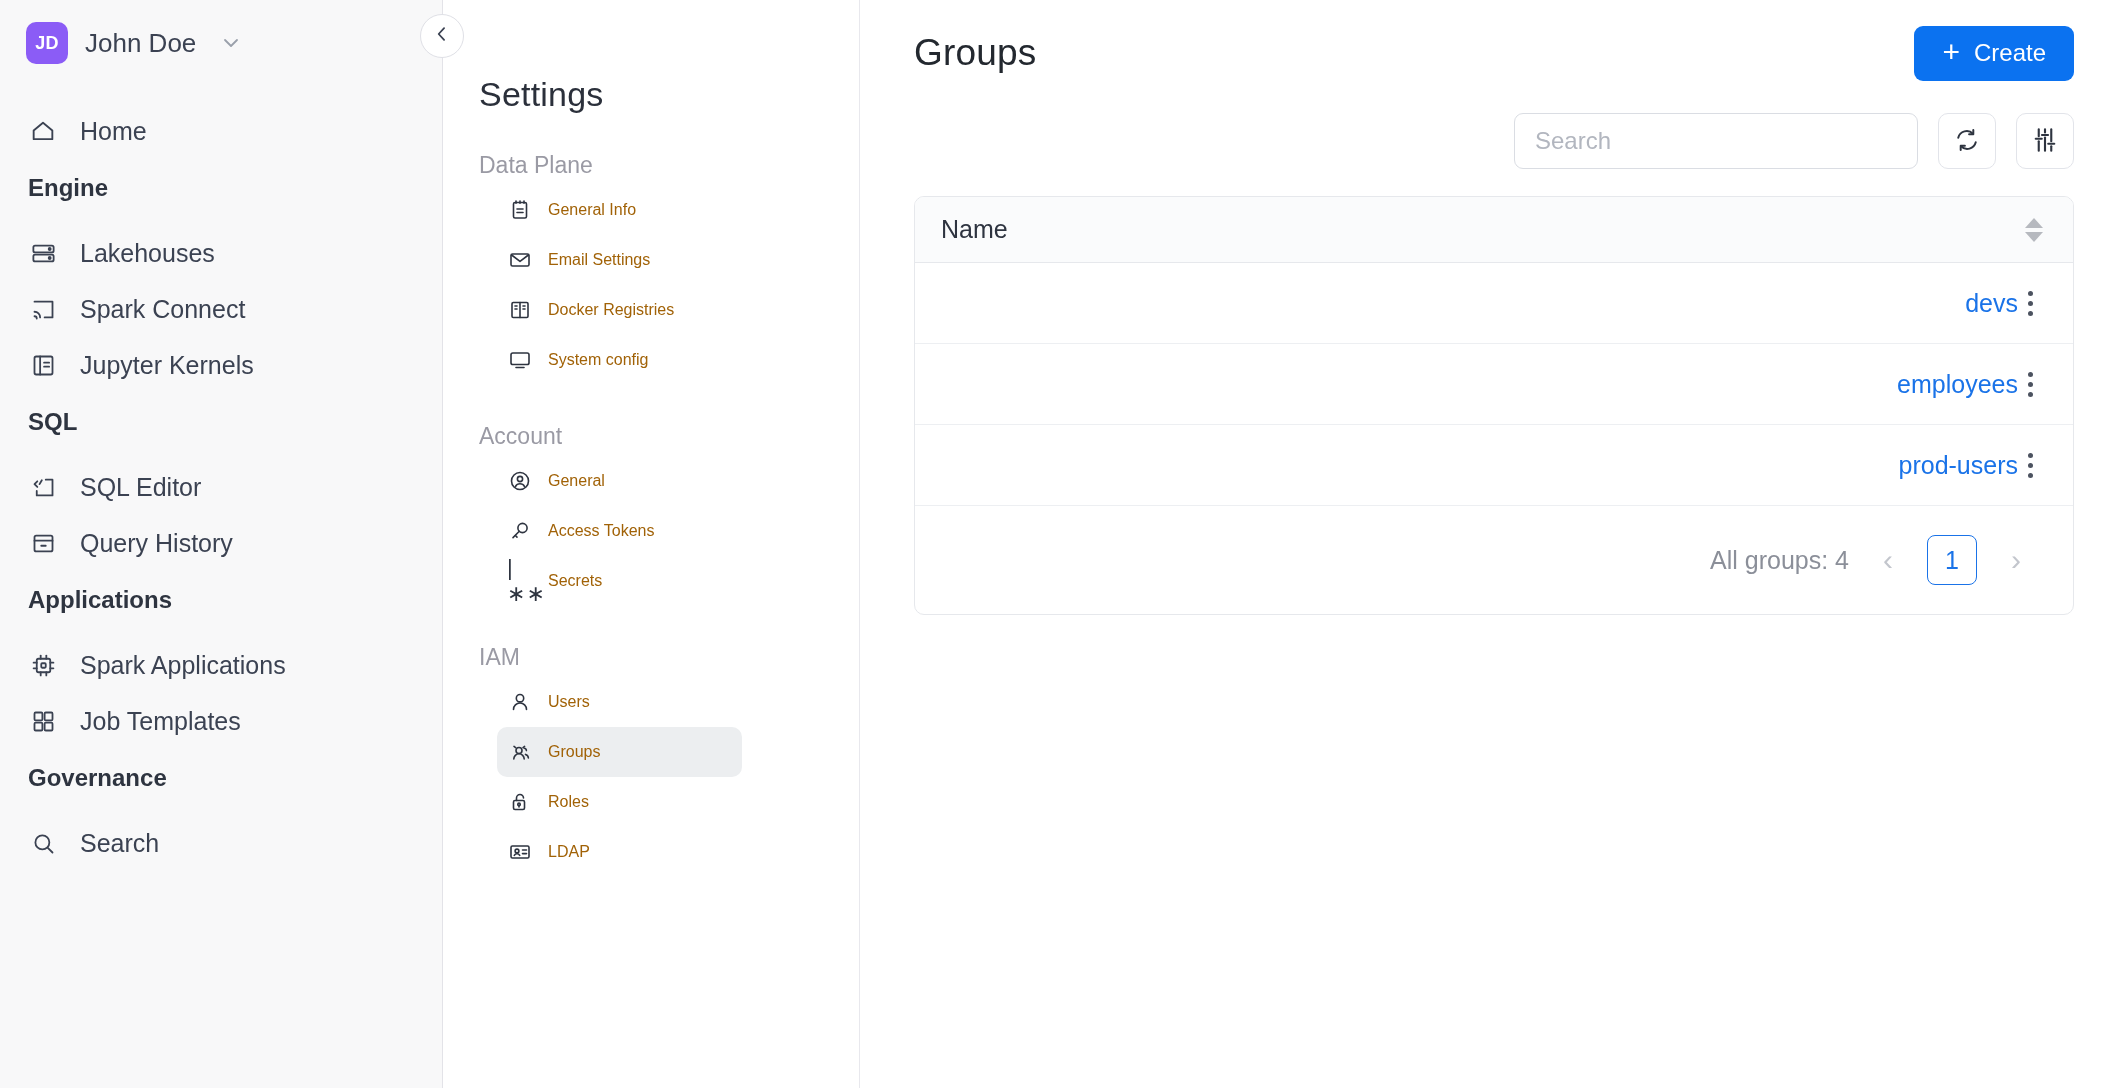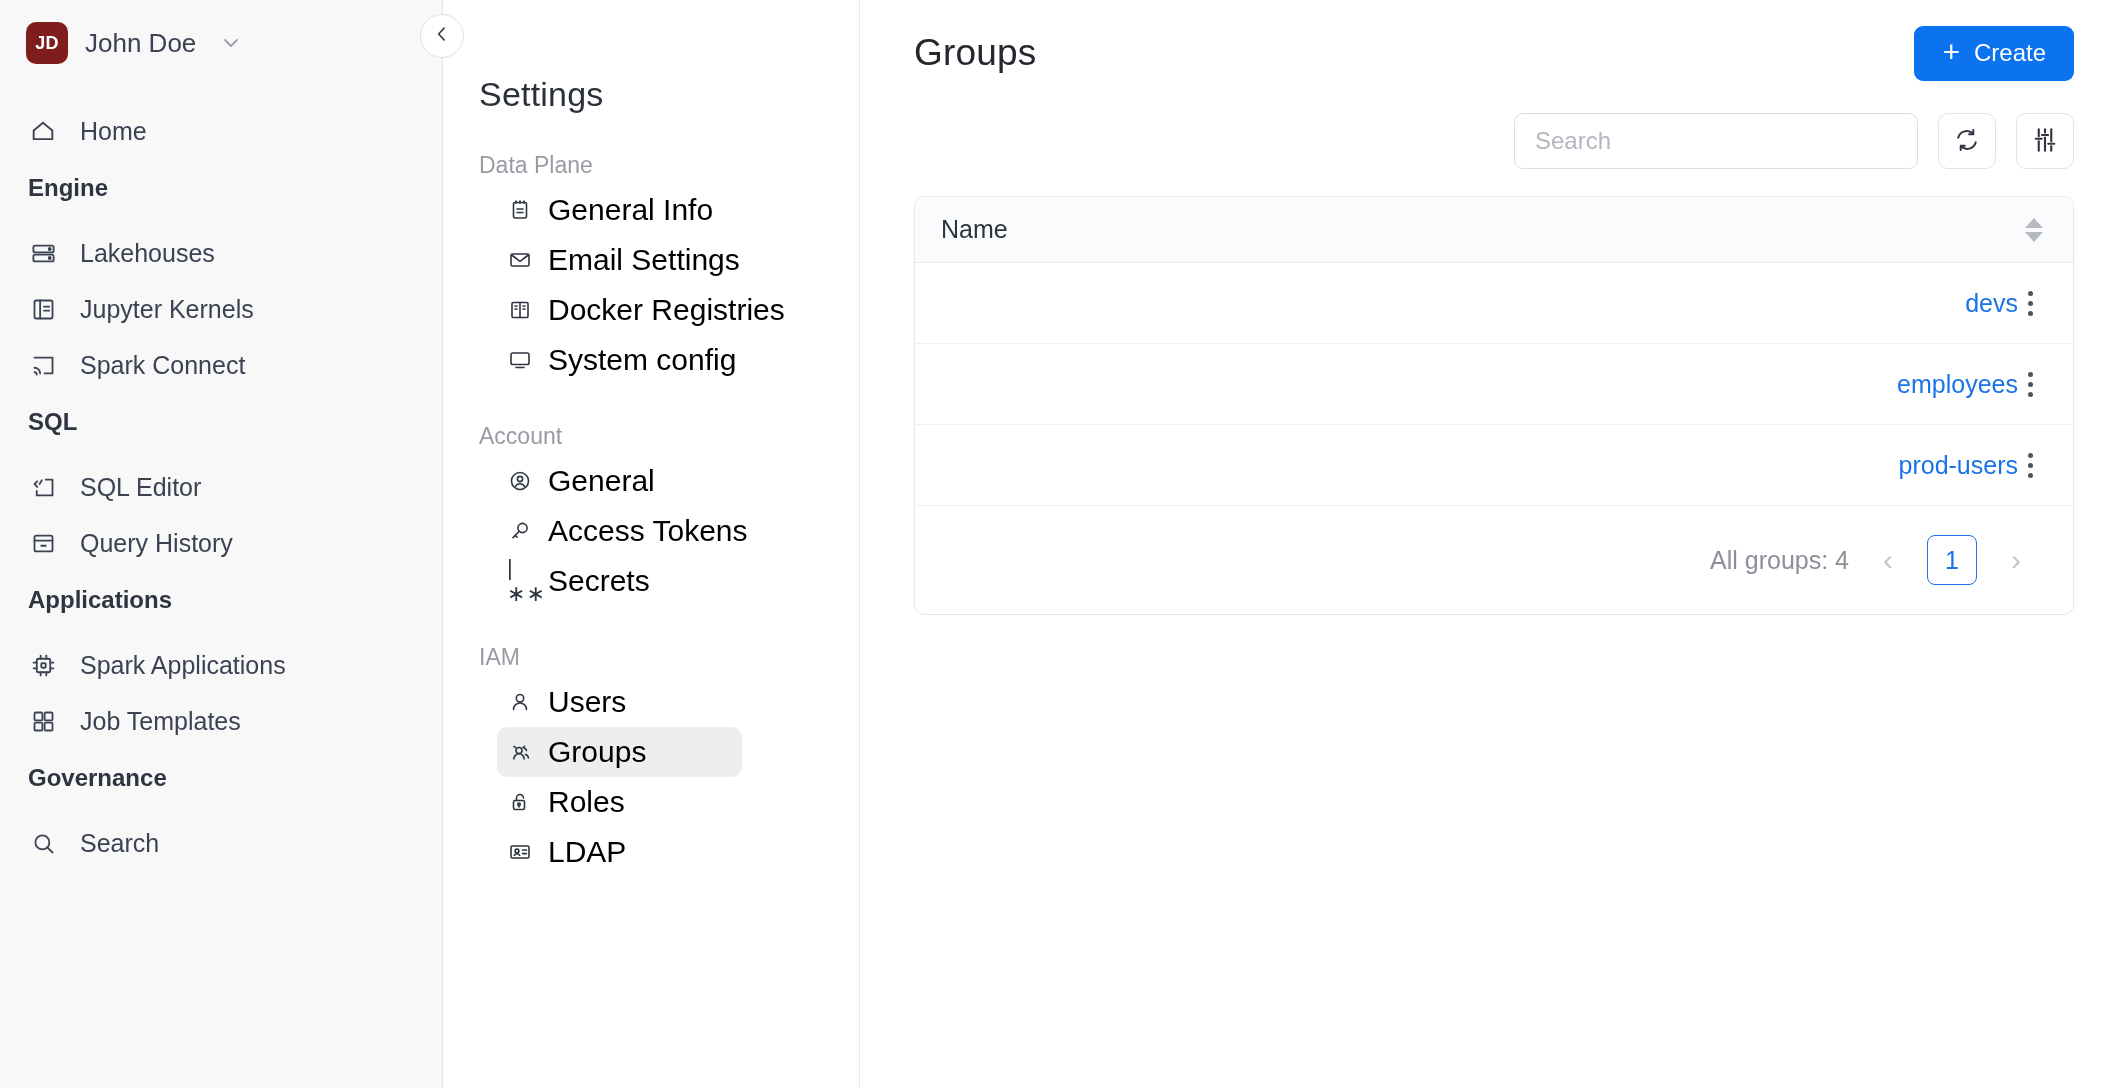--- a/index.html
+++ b/index.html
@@ -22,21 +22,21 @@
     position: relative;
     overflow: hidden;
   }
   .user-row {
     display: flex; align-items: center; gap: 17px;
     padding: 24px 0 0 26px;
     height: 62px;
   }
   .avatar {
     width: 42px; height: 42px; border-radius: 10px;
-    background: #7f1d1d; color: #fff;
+    background: #8b5cf6; color: #fff;
     display: flex; align-items: center; justify-content: center;
     font-size: 18px; font-weight: 600; letter-spacing: .3px;
     flex: 0 0 42px;
   }
   .user-name { font-size: 26px; color: #3b4252; font-weight: 400; }
   .caret-down { margin-left: 6px; display:flex; align-items:center; }
 
   .nav-list { margin-top: 28px; }
   .nav-item {
     display: flex; align-items: flex-end; gap: 22px;
@@ -69,21 +69,21 @@
     font-size: 23px; color: #9a9aa4; font-weight: 400;
     padding: 38px 0 6px 0;
   }
   .set-item {
     display: flex; align-items: center; gap: 15px;
     height: 50px; margin-left: 18px; padding-left: 10px;
     border-radius: 10px; cursor: pointer;
   }
   .set-item.active { background: #eceef0; width: 245px; }
   .set-ico { width: 26px; height: 26px; flex: 0 0 26px; display:flex; align-items:center; justify-content:center; }
-  .set-label { font-size: 30px; color: #000000; white-space: nowrap; text-align: center; }
+  .set-label { font-size: 16px; color: #a16207; white-space: nowrap; text-align: center; }
   .secrets-glyph {
     font-size: 22px; letter-spacing: 1px; color: #2e3440;
     width: 26px; flex: 0 0 26px; text-align: left;
   }
 
   
   .collapse-btn {
     position: absolute; left: 420px; top: 14px;
     width: 44px; height: 44px; border-radius: 50%;
     background: #ffffff; border: 1px solid #dfe0e6;
@@ -202,37 +202,37 @@
               <rect x="3" y="13" width="18" height="6" rx="1.5"></rect>
               <circle cx="17.5" cy="8" r=".9" fill="#3b4252"></circle>
               <circle cx="17.5" cy="16" r=".9" fill="#3b4252"></circle>
             </svg>
         </span>
         <span class="nav-label">Lakehouses</span>
       </div>
       <div class="nav-item">
         <span class="nav-ico">
           <svg width="27" height="27" viewBox="0 0 24 24" fill="none" stroke="#3b4252" stroke-width="1.6" stroke-linecap="round" stroke-linejoin="round">
+              <path d="M4 5h16v14h-7"></path>
+              <path d="M4 14a5 5 0 0 1 5 5"></path>
+              <path d="M4 18a2 2 0 0 1 2 2"></path>
+            </svg>
+        </span>
+        <span class="nav-label">Spark Connect</span>
+      </div>
+      <div class="nav-item">
+        <span class="nav-ico">
+          <svg width="27" height="27" viewBox="0 0 24 24" fill="none" stroke="#3b4252" stroke-width="1.6" stroke-linecap="round" stroke-linejoin="round">
               <rect x="4" y="4" width="16" height="16" rx="1.5"></rect>
               <line x1="9" y1="4" x2="9" y2="20"></line>
               <line x1="12.5" y1="9.5" x2="17" y2="9.5"></line>
               <line x1="12.5" y1="13" x2="17" y2="13"></line>
             </svg>
         </span>
         <span class="nav-label">Jupyter Kernels</span>
-      </div>
-      <div class="nav-item">
-        <span class="nav-ico">
-          <svg width="27" height="27" viewBox="0 0 24 24" fill="none" stroke="#3b4252" stroke-width="1.6" stroke-linecap="round" stroke-linejoin="round">
-              <path d="M4 5h16v14h-7"></path>
-              <path d="M4 14a5 5 0 0 1 5 5"></path>
-              <path d="M4 18a2 2 0 0 1 2 2"></path>
-            </svg>
-        </span>
-        <span class="nav-label">Spark Connect</span>
       </div>
 
       <div class="nav-section">SQL</div>
       <div class="nav-item">
         <span class="nav-ico">
           <svg width="27" height="27" viewBox="0 0 24 24" fill="none" stroke="#3b4252" stroke-width="1.6" stroke-linecap="round" stroke-linejoin="round">
               <path d="M6.5 6.5 4 9l2.5 2.5"></path>
               <path d="M10.5 5.5 8.5 9"></path>
               <path d="M14 5h6v14H6v-4"></path>
             </svg>

